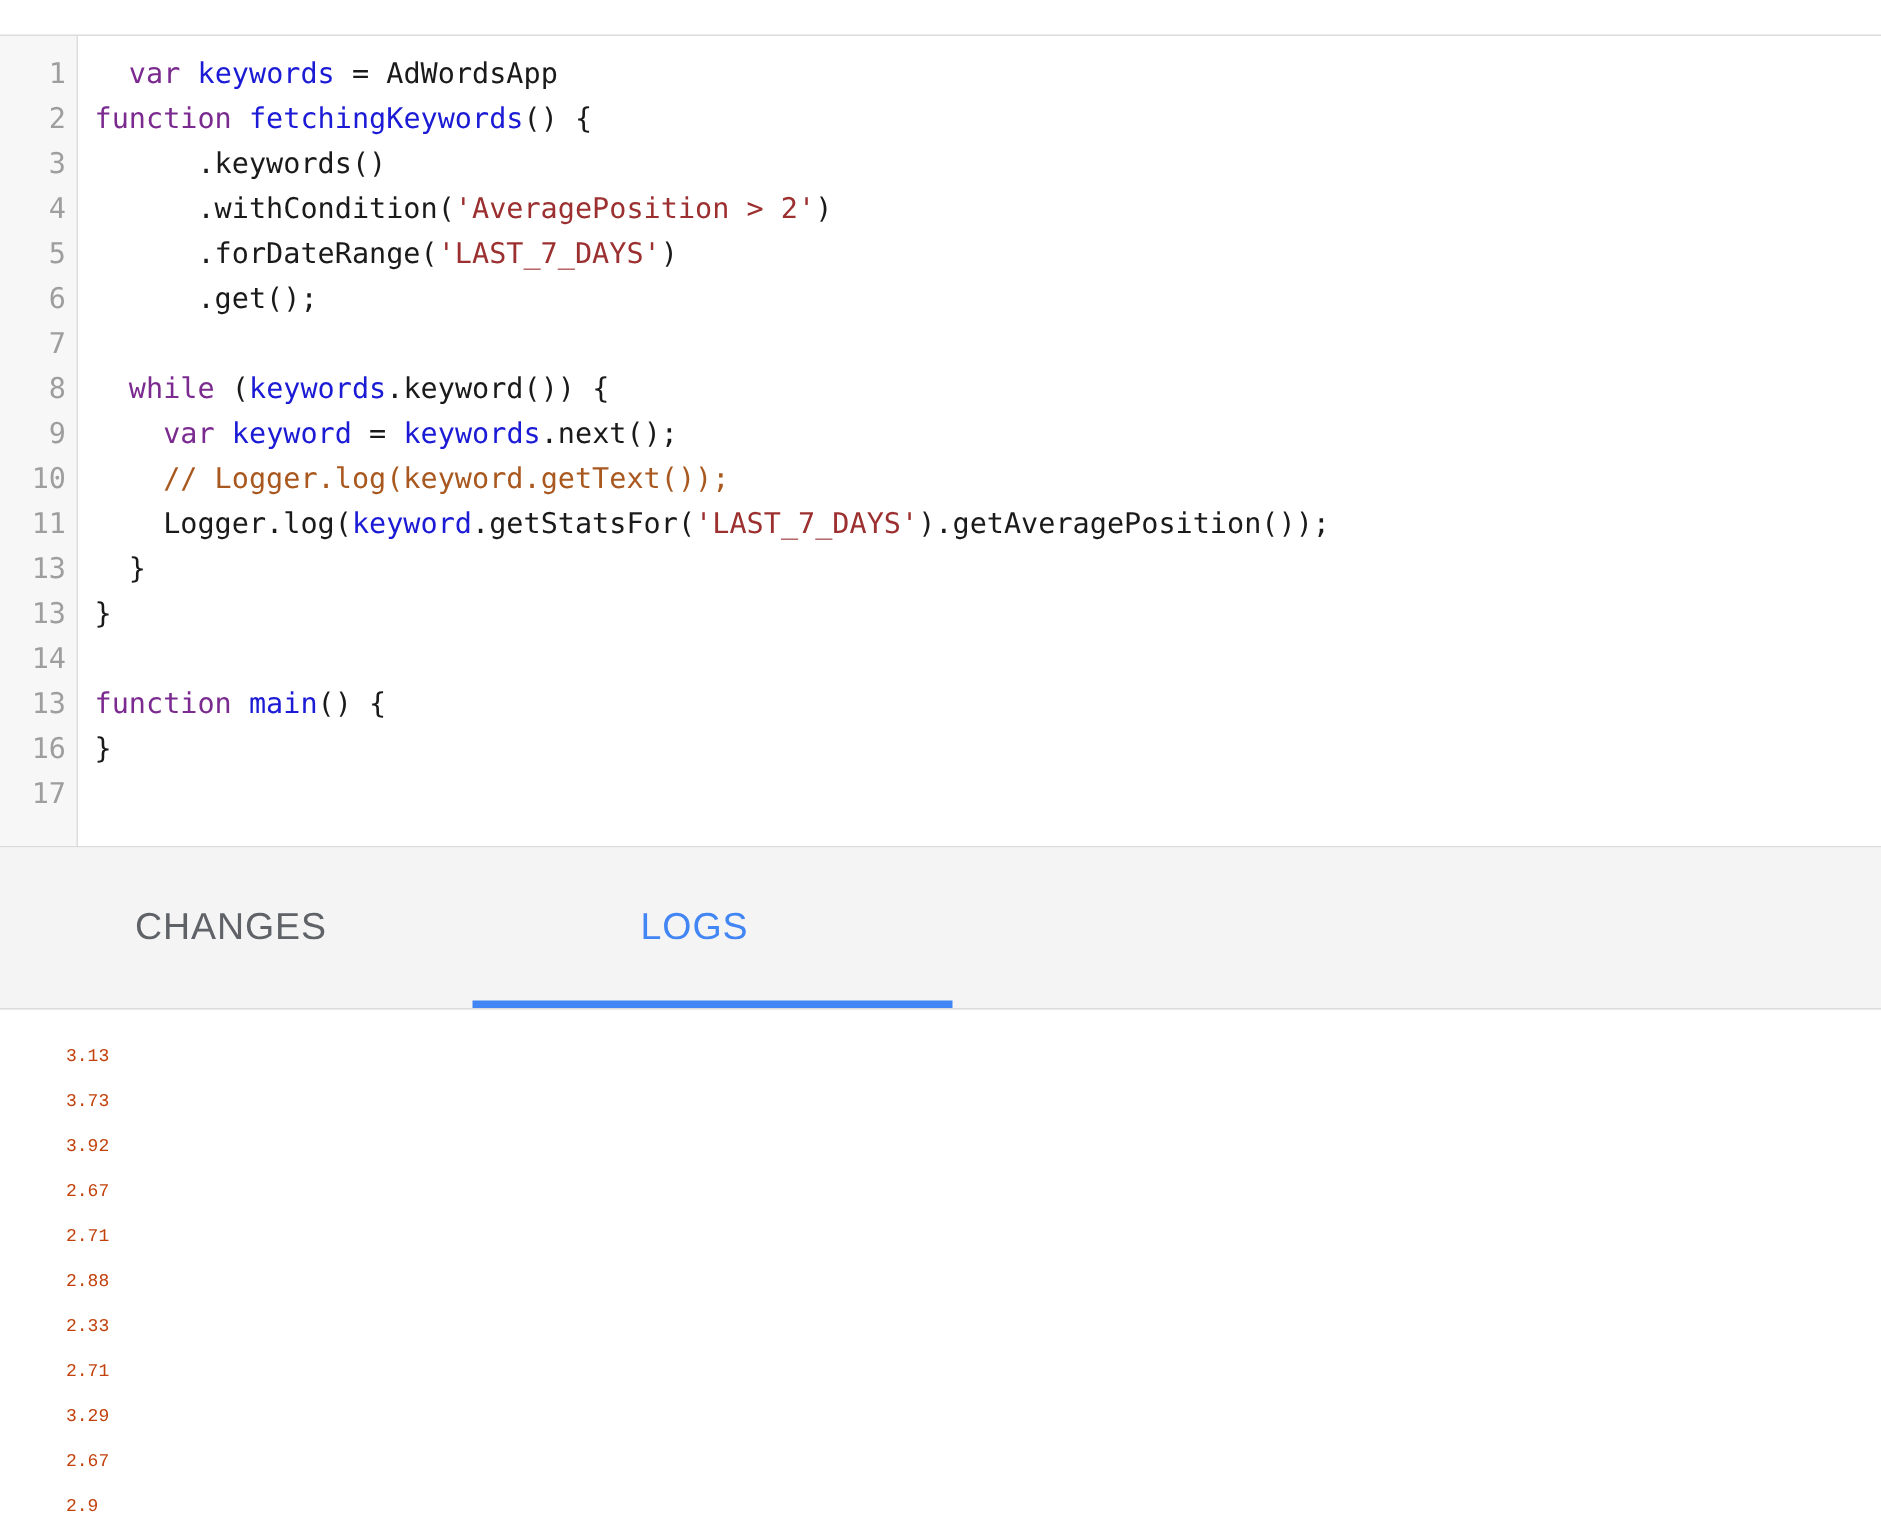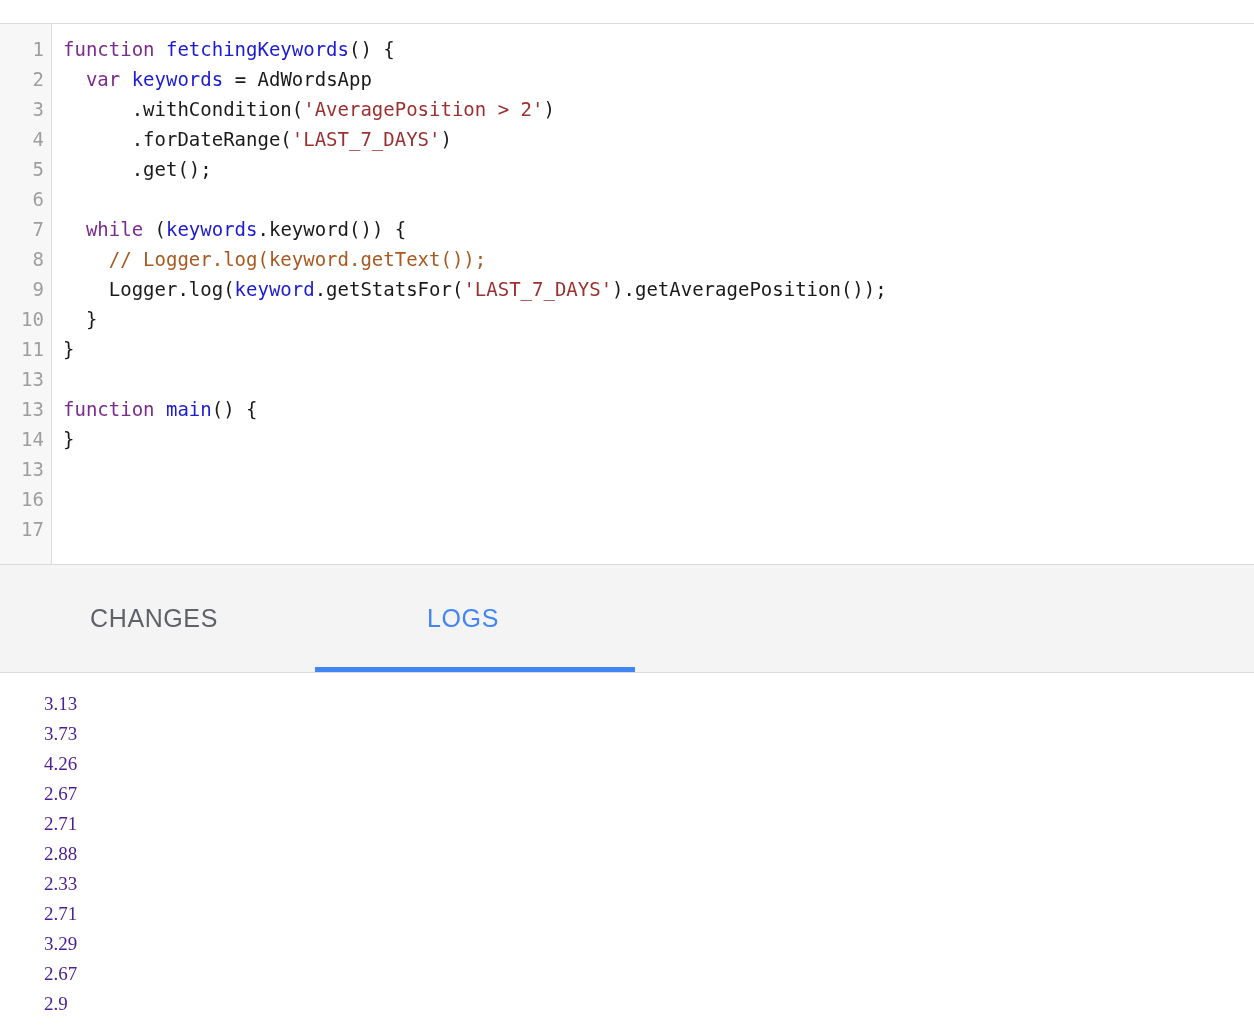--- a/index.html
+++ b/index.html
@@ -120,25 +120,25 @@
 
   
   .logs-panel {
     background: #ffffff;
     height: 351px;
     box-sizing: border-box;
     padding: 16px 0 0 44px;
     overflow: hidden;
   }
   .log-line {
-    font-family: Liberation Serif, serif;
-    font-size: 19px;
+    font-family: Liberation Mono, monospace;
+    font-size: 12px;
     line-height: 30px;
     height: 30px;
-    color: #4c1d95;
+    color: #c2410c;
     white-space: pre;
     letter-spacing: 0px;
   }
 </style>
 </head>
 <body>
 
 <div class="top-strip"></div>
 
 <div class="editor">
@@ -155,27 +155,29 @@
       <div class="ln">10</div>
       <div class="ln">11</div>
       <div class="ln">13</div>
       <div class="ln">13</div>
       <div class="ln">14</div>
       <div class="ln">13</div>
       <div class="ln">16</div>
       <div class="ln">17</div>
     </div>
   <div class="code-area">
+      <div class="code-line"><span class="tok-pln">  </span><span class="tok-kw">var</span><span class="tok-pln"> </span><span class="tok-var">keywords</span><span class="tok-pln"> = AdWordsApp</span></div>
       <div class="code-line"><span class="tok-kw">function</span><span class="tok-pln"> </span><span class="tok-fn">fetchingKeywords</span><span class="tok-pln">() {</span></div>
-      <div class="code-line"><span class="tok-pln">  </span><span class="tok-kw">var</span><span class="tok-pln"> </span><span class="tok-var">keywords</span><span class="tok-pln"> = AdWordsApp</span></div>
+      <div class="code-line"><span class="tok-pln">      .keywords()</span></div>
       <div class="code-line"><span class="tok-pln">      .withCondition(</span><span class="tok-str">'AveragePosition &gt; 2'</span><span class="tok-pln">)</span></div>
       <div class="code-line"><span class="tok-pln">      .forDateRange(</span><span class="tok-str">'LAST_7_DAYS'</span><span class="tok-pln">)</span></div>
       <div class="code-line"><span class="tok-pln">      .get();</span></div>
       <div class="code-line">&nbsp;</div>
       <div class="code-line"><span class="tok-pln">  </span><span class="tok-kw">while</span><span class="tok-pln"> (</span><span class="tok-var">keywords</span><span class="tok-pln">.keyword()) {</span></div>
+      <div class="code-line"><span class="tok-pln">    </span><span class="tok-kw">var</span><span class="tok-pln"> </span><span class="tok-var">keyword</span><span class="tok-pln"> = </span><span class="tok-var">keywords</span><span class="tok-pln">.next();</span></div>
       <div class="code-line"><span class="tok-pln">    </span><span class="tok-com">// Logger.log(keyword.getText());</span></div>
       <div class="code-line"><span class="tok-pln">    Logger.log(</span><span class="tok-var">keyword</span><span class="tok-pln">.getStatsFor(</span><span class="tok-str">'LAST_7_DAYS'</span><span class="tok-pln">).getAveragePosition());</span></div>
       <div class="code-line"><span class="tok-pln">  }</span></div>
       <div class="code-line"><span class="tok-pln">}</span></div>
       <div class="code-line">&nbsp;</div>
       <div class="code-line"><span class="tok-kw">function</span><span class="tok-pln"> </span><span class="tok-fn">main</span><span class="tok-pln">() {</span></div>
       <div class="code-line"><span class="tok-pln">}</span></div>
     </div>
 </div>
 
@@ -185,21 +187,21 @@
   </div>
   <div class="tab tab-logs">
     <span>LOGS</span>
   </div>
   <div class="tab-underline"></div>
 </div>
 
 <div class="logs-panel">
     <div class="log-line">3.13</div>
     <div class="log-line">3.73</div>
-    <div class="log-line">4.26</div>
+    <div class="log-line">3.92</div>
     <div class="log-line">2.67</div>
     <div class="log-line">2.71</div>
     <div class="log-line">2.88</div>
     <div class="log-line">2.33</div>
     <div class="log-line">2.71</div>
     <div class="log-line">3.29</div>
     <div class="log-line">2.67</div>
     <div class="log-line">2.9</div>
   </div>
 

